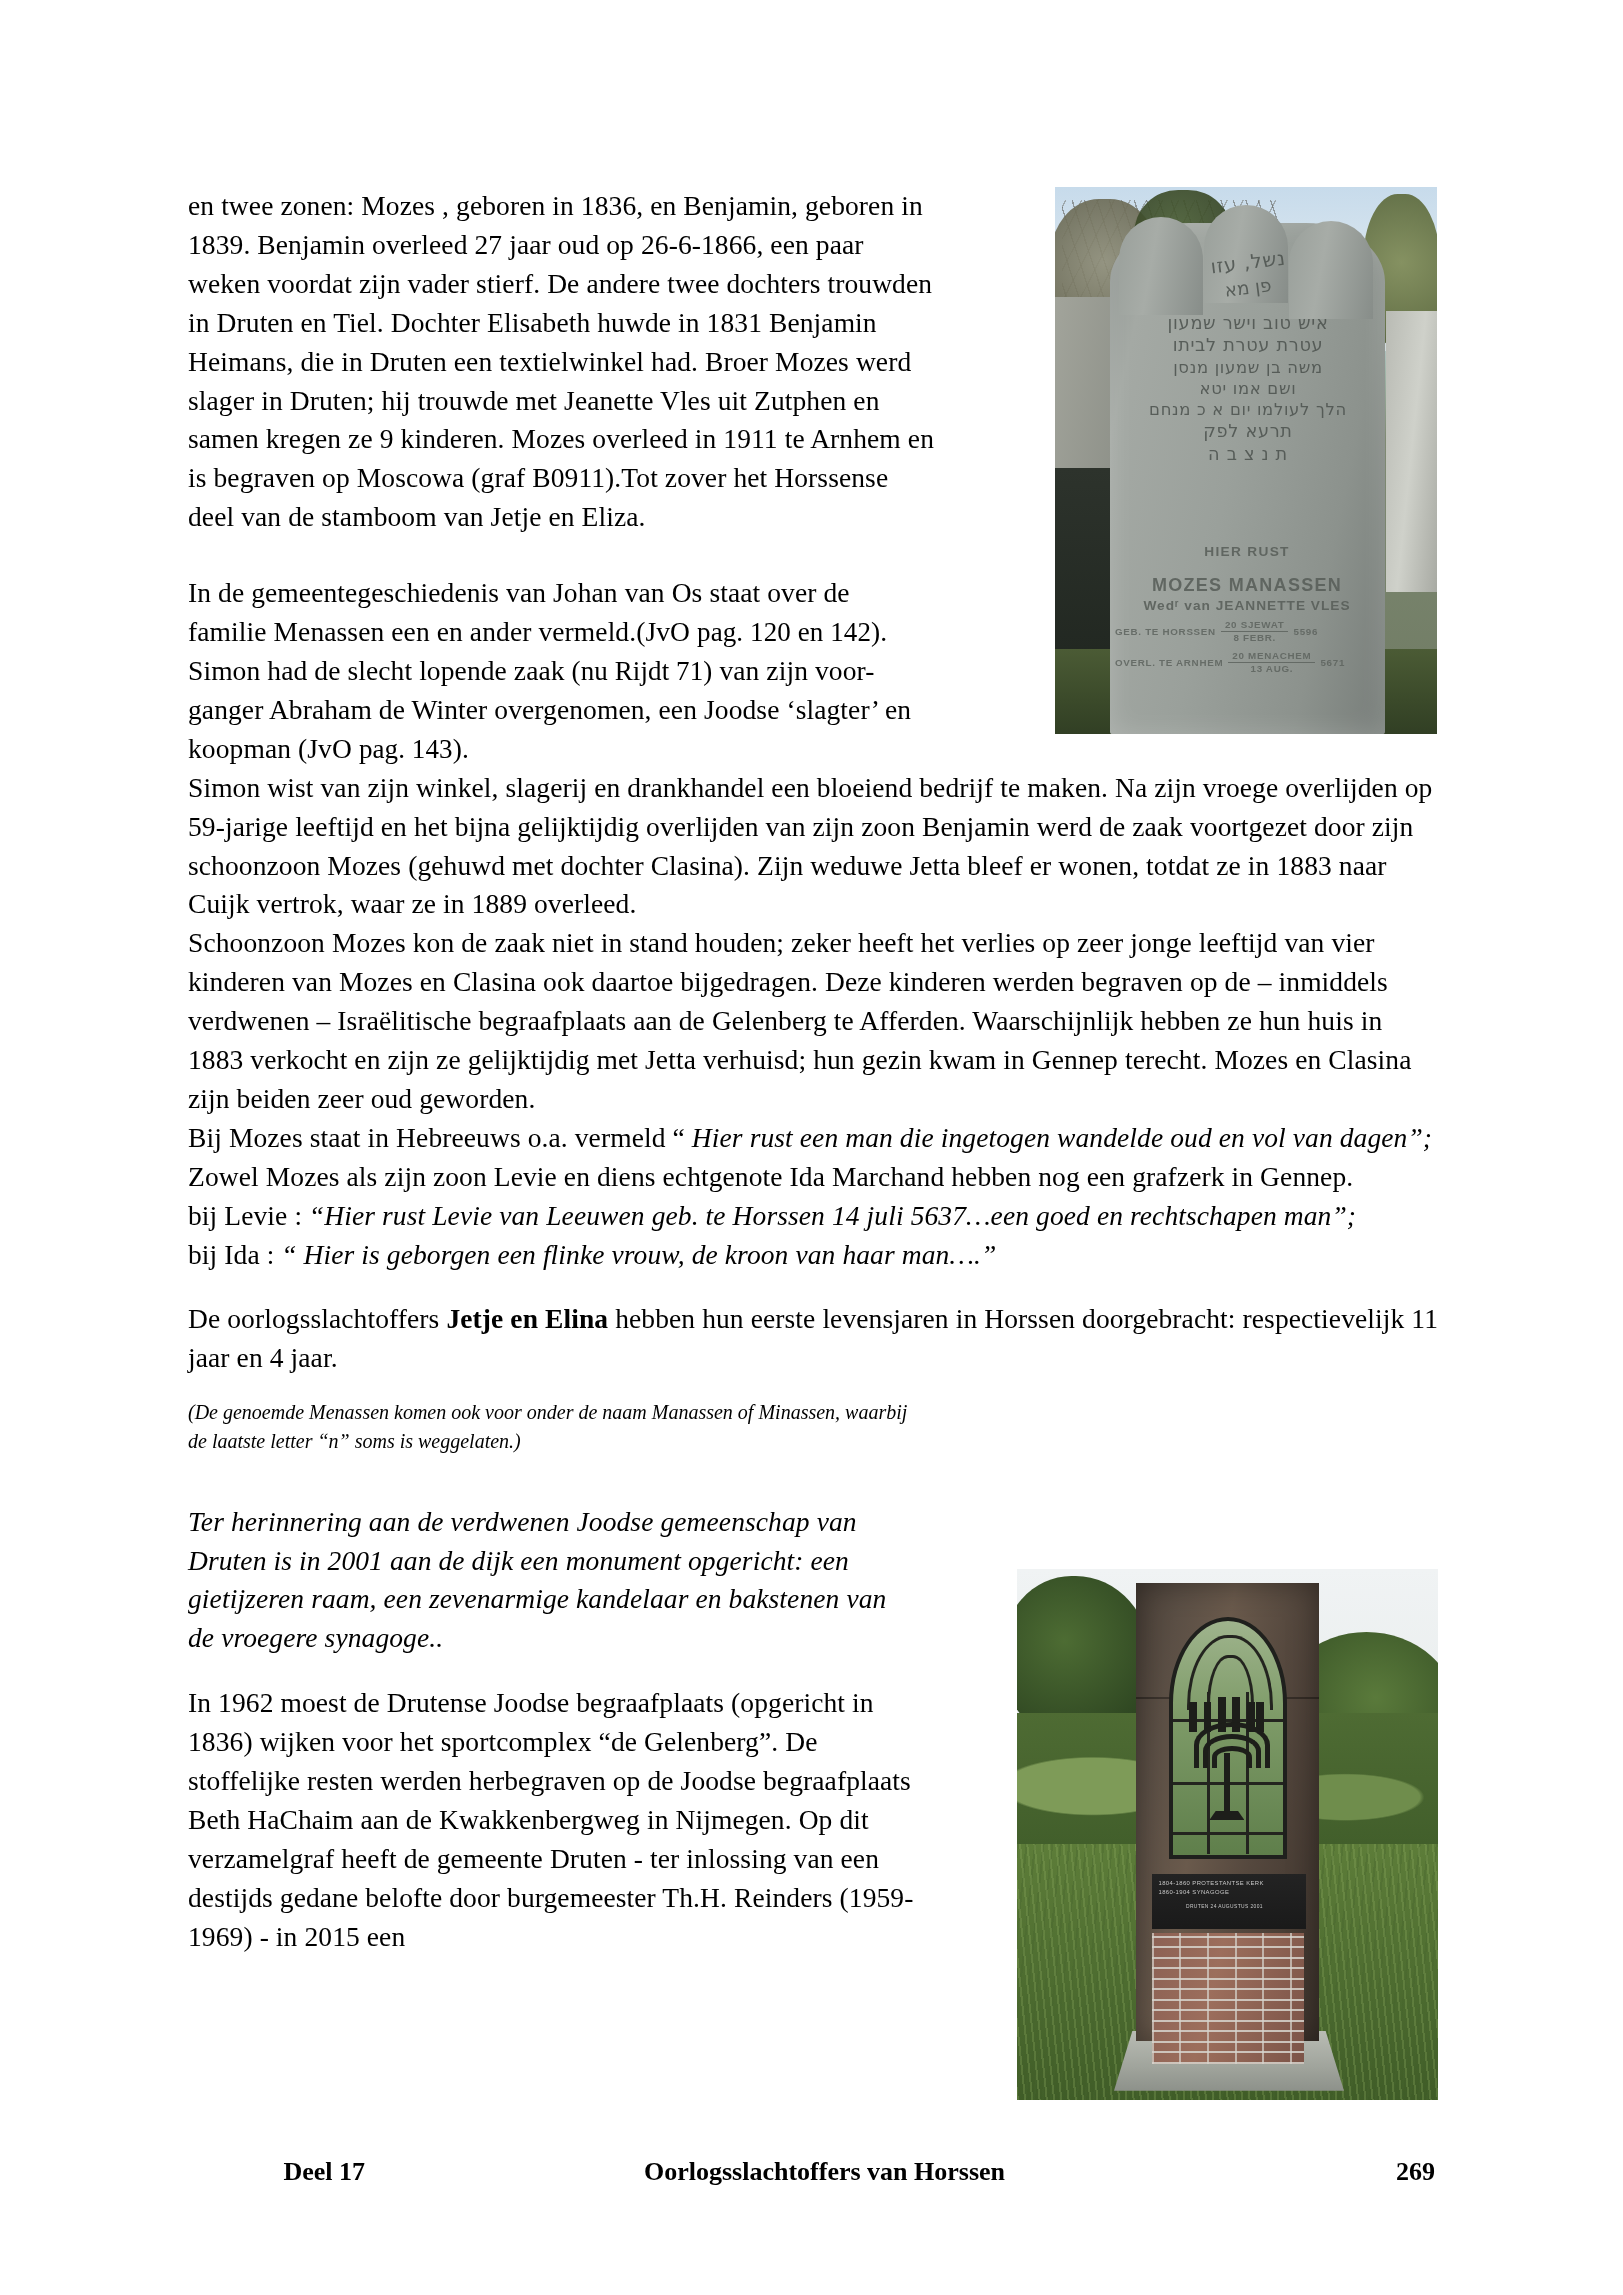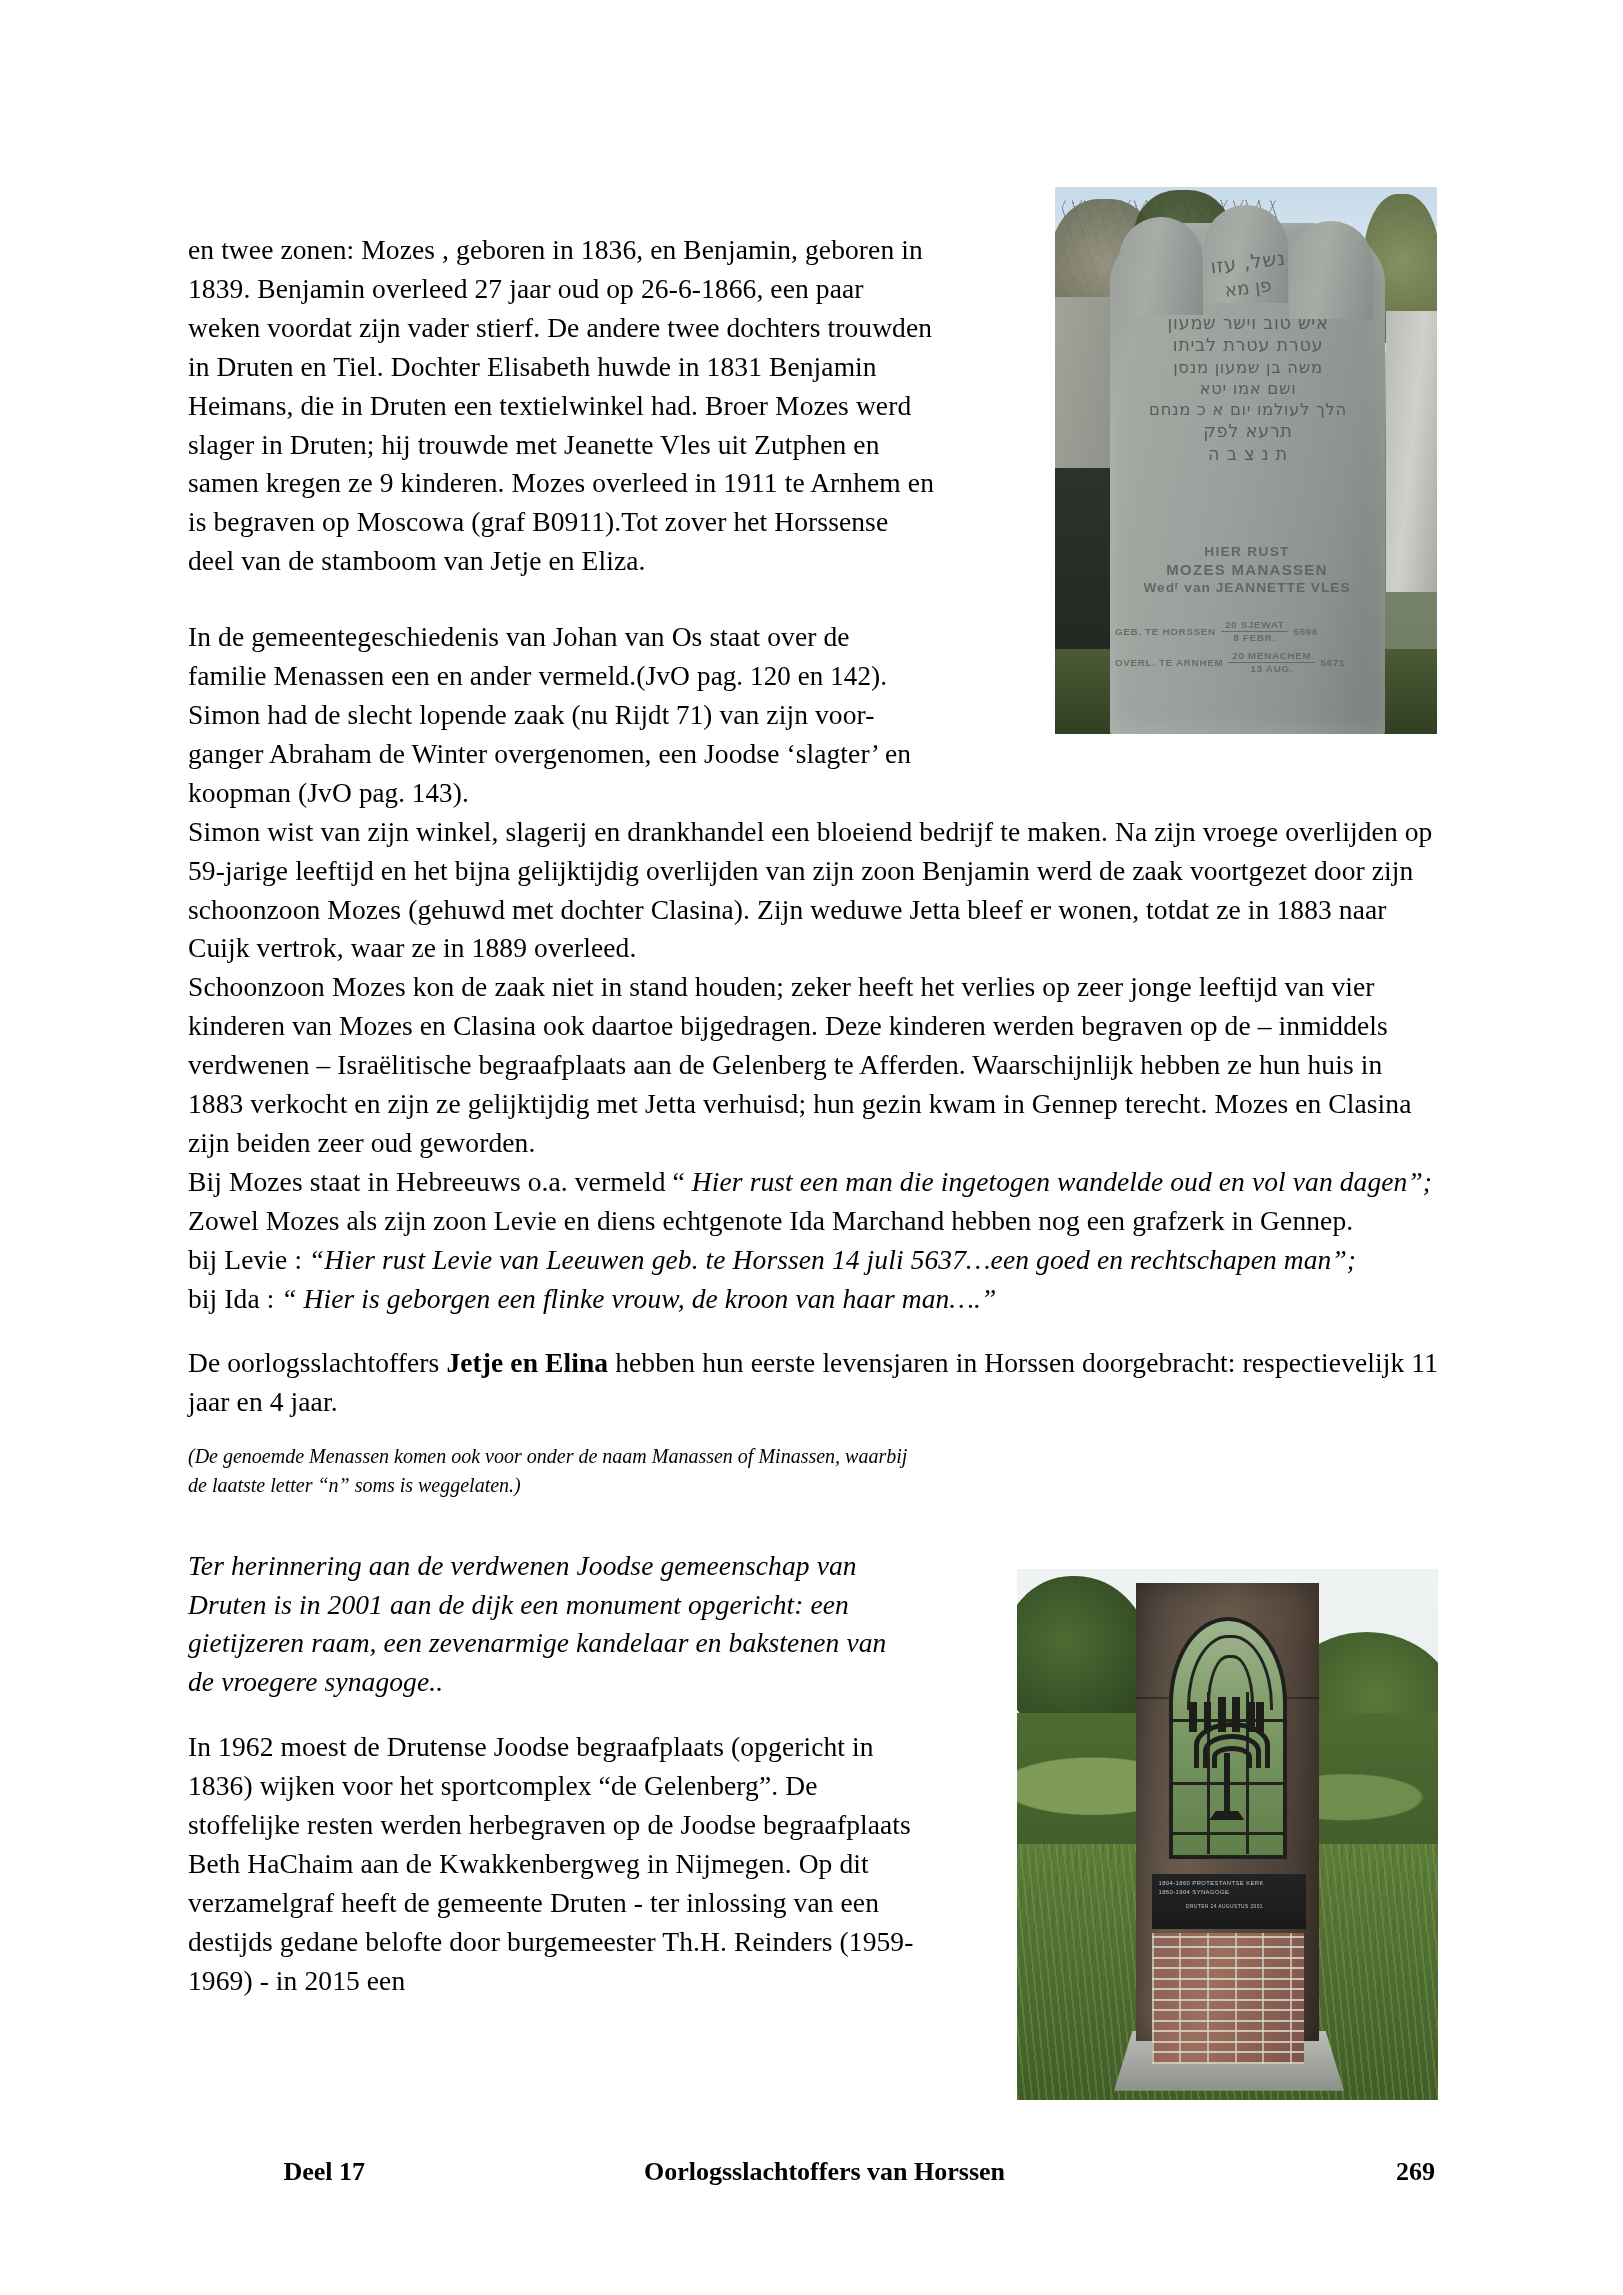--- a/index.html
+++ b/index.html
@@ -22,21 +22,20 @@
     inset: 0;
     background: #ffffff;
   }
 
   
   .content {
     position: absolute;
     left: 188px;
     top: 187px;
     width: 1256px;
-    margin-top: 44px;
   }
 
   p.body-text {
     margin: 0;
     font-size: 27.5px;
     line-height: 1.415;
     text-align: left;
     letter-spacing: 0.1px;
   }
 
@@ -131,21 +130,21 @@
   .gs-h-top { font-size: 19.6px; transform: rotate(-7deg); margin-bottom: 1.3px; letter-spacing: 0.7px; }
   .gs-h-top2 { font-size: 18.3px; transform: rotate(-7deg); margin-bottom: 11.8px; }
   .gs-h-line { font-size: 17.7px; letter-spacing: 0.7px; }
   .gs-h-line.sm { font-size: 16.4px; }
   .gs-latin {
     position: absolute; left: 60px; top: 357px; width: 264px;
     text-align: center; color: #575d58;
     font-family: "Liberation Sans", sans-serif; opacity: .86;
   }
   .gs-l1 { font-size: 13.7px; letter-spacing: 1.3px; font-weight: bold; }
-  .gs-l2 { font-size: 15px; letter-spacing: 1.3px; font-weight: bold; margin-top: 2px; }
+  .gs-l2 { font-size: 18px; letter-spacing: 1.3px; font-weight: bold; margin-top: 16px; }
   .gs-l3 { font-size: 13.7px; letter-spacing: 1px; font-weight: bold; margin-top: 2px; }
   .gs-dates {
     position: absolute; left: 60px; top: 432px; width: 268px;
     color: #5d635e; font-family: "Liberation Sans", sans-serif;
     font-size: 9.8px; letter-spacing: 0.7px; font-weight: bold; opacity: .84;
   }
   .gs-daterow { display: flex; align-items: center; gap: 5.2px; margin-bottom: 6.5px; }
   .gs-frac { display: inline-block; text-align: center; }
   .gs-frac .num { border-bottom: 1.3px solid #5d635e; padding: 0 3.9px 0.7px; display: block; }
   .gs-frac .den { padding-top: 0.7px; display: block; }

